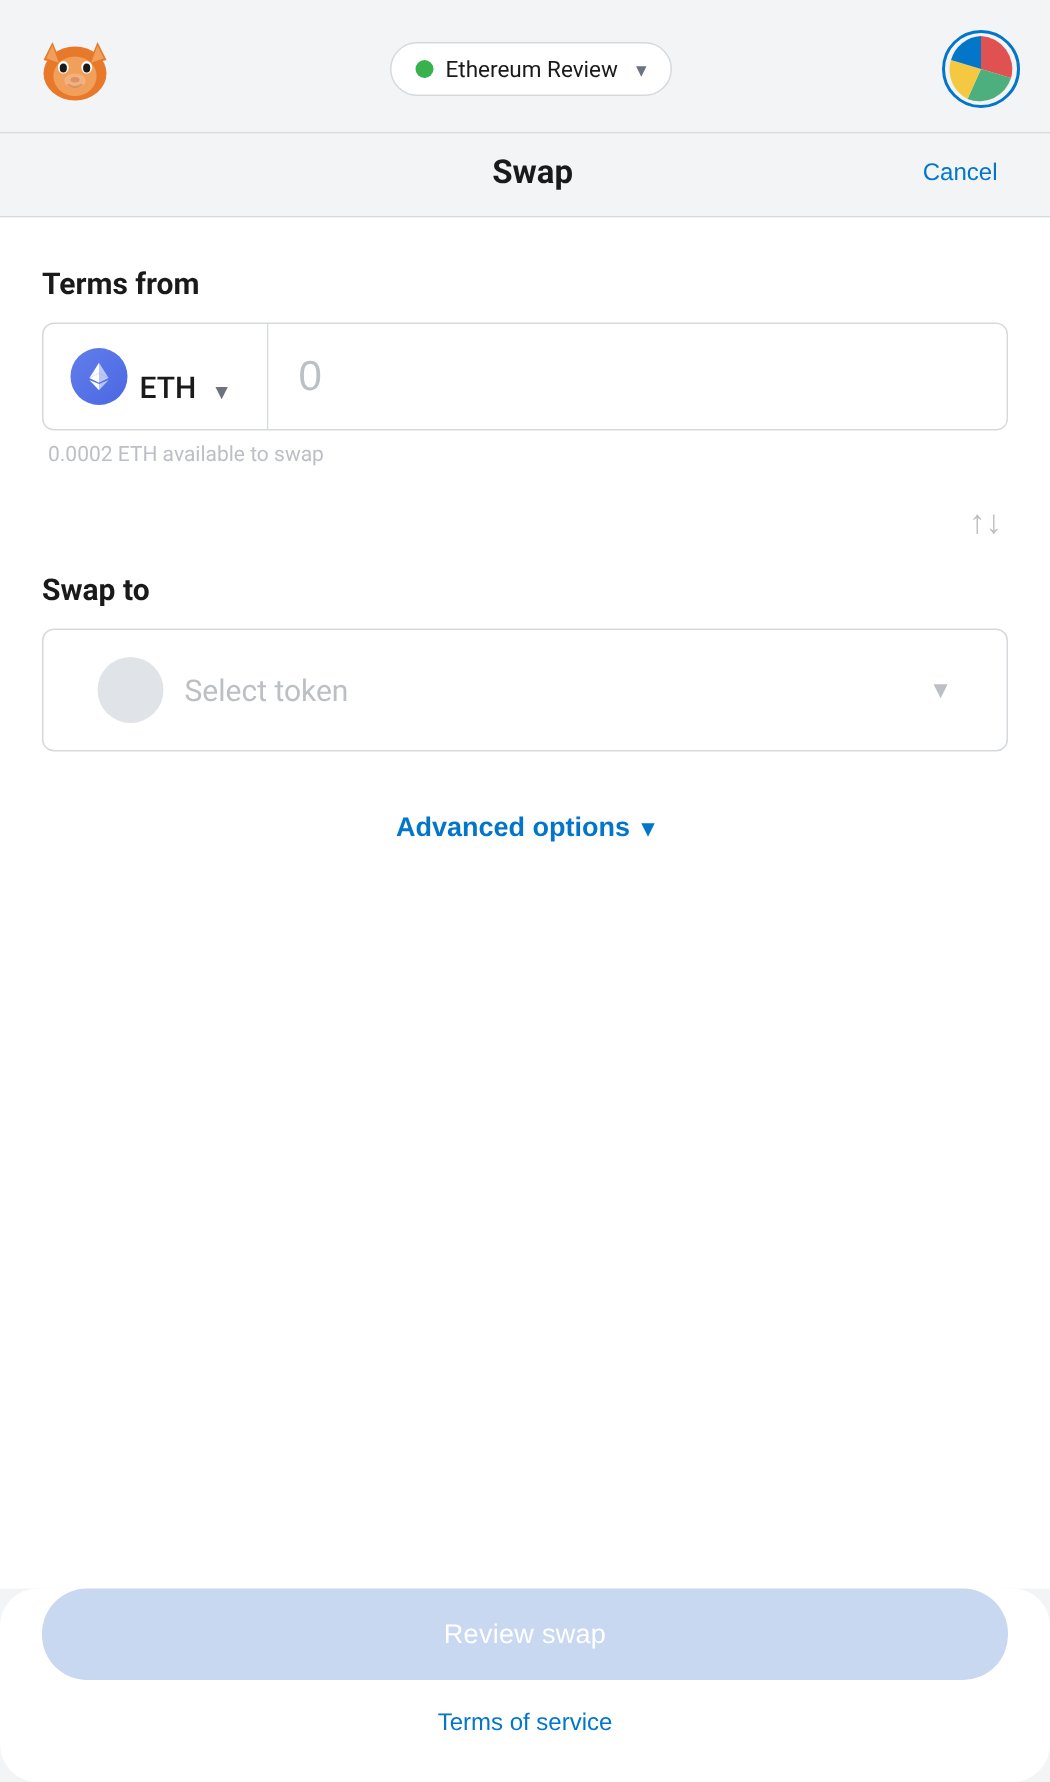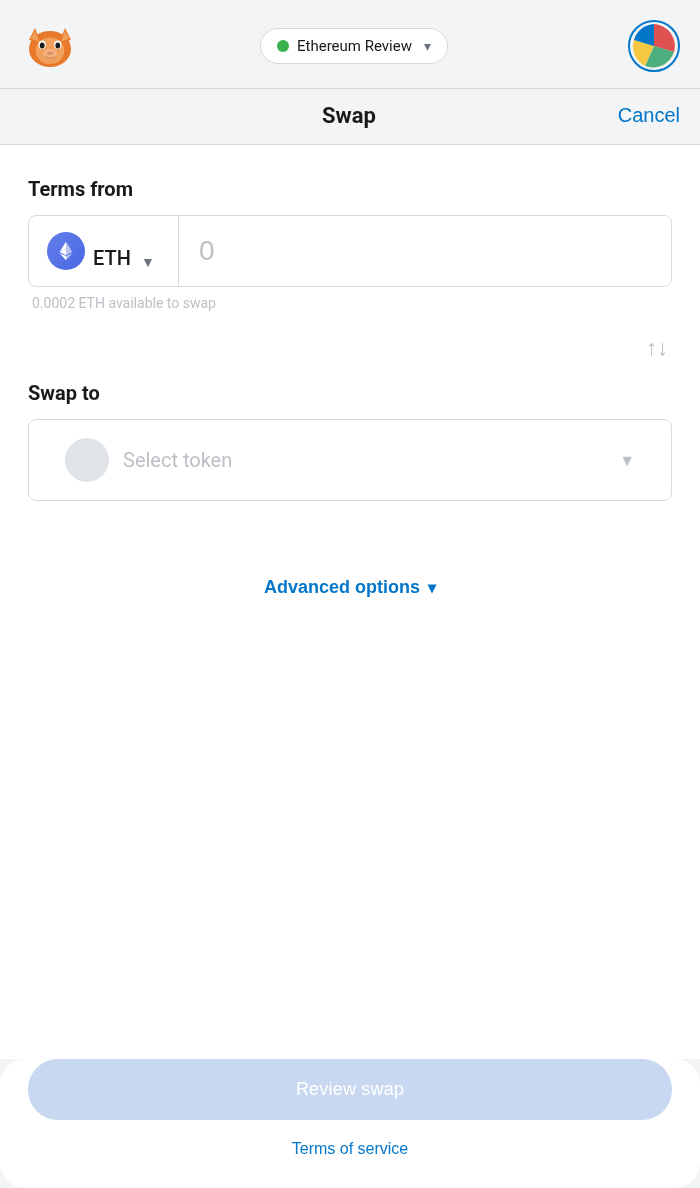--- a/index.html
+++ b/index.html
@@ -73,37 +73,37 @@
     }
 
     .avatar-svg {
       width: 48px;
       height: 48px;
     }
 
     
     .title-bar {
       background-color: #f2f4f6;
-      padding: 14px 20px 16px;
+      padding: 14px 35px 16px;
       display: flex;
       align-items: center;
       justify-content: space-between;
       border-bottom: 1px solid #d6d9dc;
     }
 
     .page-title {
       font-size: 22px;
       font-weight: 700;
       color: #1a1a1a;
       flex: 1;
       text-align: center;
     }
 
     .cancel-btn {
-      font-size: 20px;
+      font-size: 16px;
       color: #0376c9;
       background: none;
       border: none;
       cursor: pointer;
       font-weight: 400;
     }
 
     .title-spacer {
       width: 60px;
     }
@@ -249,21 +249,20 @@
     .advanced-options-btn {
       background: none;
       border: none;
       cursor: pointer;
       font-size: 18px;
       font-weight: 600;
       color: #0376c9;
       display: flex;
       align-items: center;
       gap: 8px;
-      margin-top: 36px;
     }
 
     .adv-chevron {
       font-size: 16px;
     }
 
     
     .review-section {
       padding: 0 28px 30px;
       background: white;

